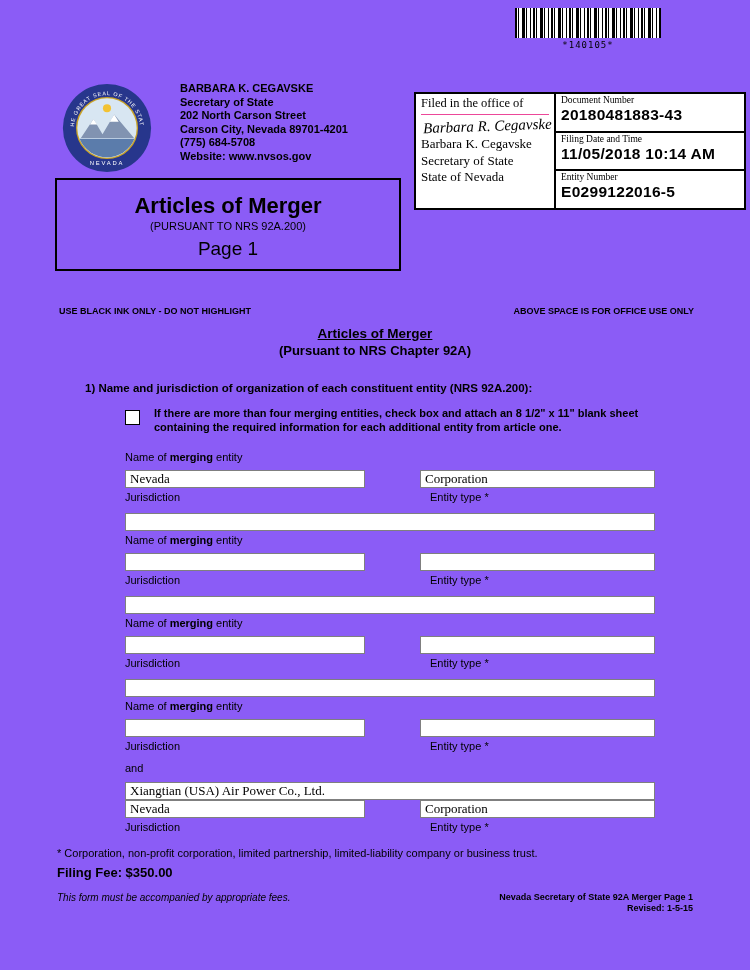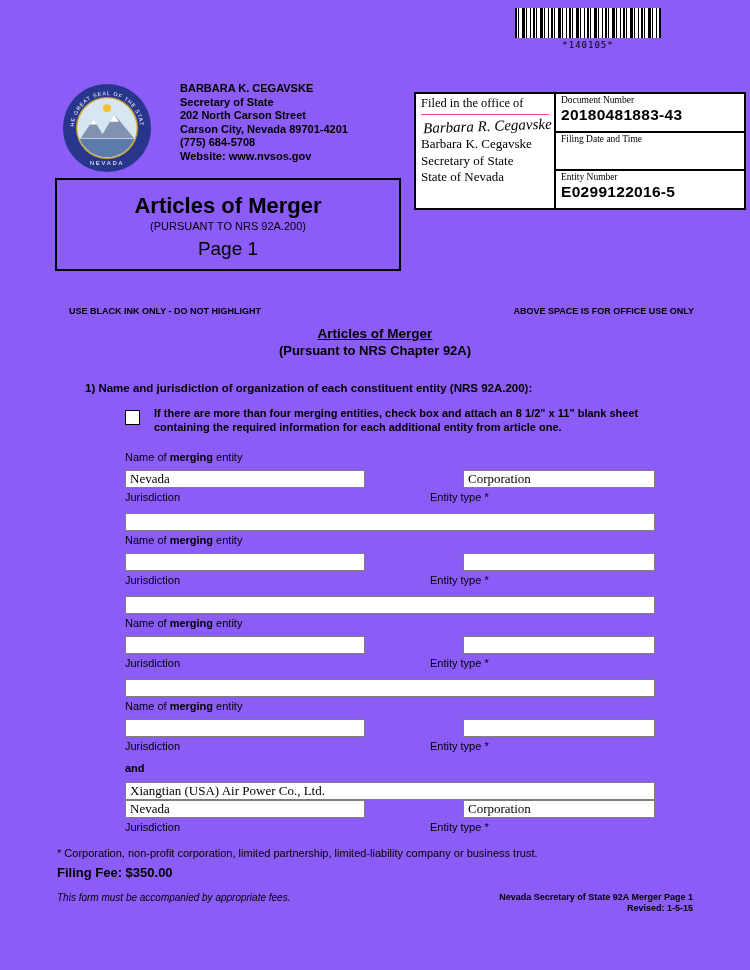--- a/index.html
+++ b/index.html
@@ -35,41 +35,41 @@
   .stamp-label { font-family:"Liberation Serif", serif; font-size:9.5px; }
   .stamp-value { font-size:15.5px; font-weight:bold; letter-spacing:0.3px; margin-top:1px; }
 
   
   .title-box { position:absolute; left:55px; top:178px; width:346px; height:93px; border:2px solid #000; text-align:center; padding-top:13px; }
   .tb-title { font-size:22px; font-weight:bold; }
   .tb-sub { font-size:11px; margin-top:1px; }
   .tb-page { font-size:19px; margin-top:6px; }
 
   
-  .notices { position:absolute; top:306px; left:12px; right:0; display:flex; justify-content:space-between; padding:0 56px 0 57px; font-size:9px; font-weight:bold; }
+  .notices { position:absolute; top:306px; left:2px; right:0; display:flex; justify-content:space-between; padding:0 56px 0 57px; font-size:9px; font-weight:bold; }
 
   
   .main { position:absolute; top:326px; left:0; right:0; }
   .form-heading { text-align:center; font-weight:bold; font-size:13.5px; text-decoration:underline; }
   .form-subheading { text-align:center; font-weight:bold; font-size:13px; margin-top:2px; }
   .item1 { margin:24px 0 0 85px; font-weight:bold; font-size:11.5px; }
   .checkbox-row { margin:13px 0 0 125px; display:flex; width:540px; }
   .checkbox { width:15px; height:15px; border:1px solid #000; flex:none; margin-top:3px; cursor:pointer; background:#fff; }
   .checkbox-text { font-weight:bold; font-size:11px; line-height:13.5px; margin-left:14px; }
 
   .form-area { margin:17px 0 0 125px; width:530px; }
   input.field { display:block; border:1px solid #7f7f7f; background:#fff; height:18px;
     font-family:"Liberation Serif", serif; font-size:13px; padding:0 4px; width:100%; }
   .name-label { font-size:11px; margin:3px 0 7px; }
   .pair { display:flex; justify-content:space-between; }
   .pair .jur { width:240px; }
-  .pair .typ { width:192px; }
+  .pair .typ { width:235px; }
   .pair-labels { display:flex; font-size:11px; margin:3px 0 10px; }
   .pair-labels .l-jur { width:305px; }
-  .and-line { font-size:11px; margin:3px 0 8px;font-weight:bold; }
+  .and-line { font-size:11px; margin:3px 0 8px; }
 
   .footnote { margin:14px 0 0 57px; font-size:11px; }
   .filing-fee { margin:6px 0 0 57px; font-size:13px; font-weight:bold; }
   .bottom-row { display:flex; justify-content:space-between; margin:12px 57px 0; align-items:flex-start; }
   .fees-note { font-style:italic; font-size:10px; }
   .doc-footer { text-align:right; font-size:9px; font-weight:bold; line-height:11px; }
 </style>
 </head>
 <body>
 
@@ -115,20 +115,21 @@
       <div class="officer">Secretary of State</div>
       <div class="officer">State of Nevada</div>
     </div>
     <div class="stamp-right">
       <div class="stamp-row">
         <div class="stamp-label">Document Number</div>
         <div class="stamp-value">20180481883-43</div>
       </div>
       <div class="stamp-row">
         <div class="stamp-label">Filing Date and Time</div>
+        <div class="stamp-value">11/05/2018 10:14 AM</div>
       </div>
       <div class="stamp-row">
         <div class="stamp-label">Entity Number</div>
         <div class="stamp-value">E0299122016-5</div>
       </div>
     </div>
   </div>
 
   <div class="title-box">
     <div class="tb-title">Articles of Merger</div>

